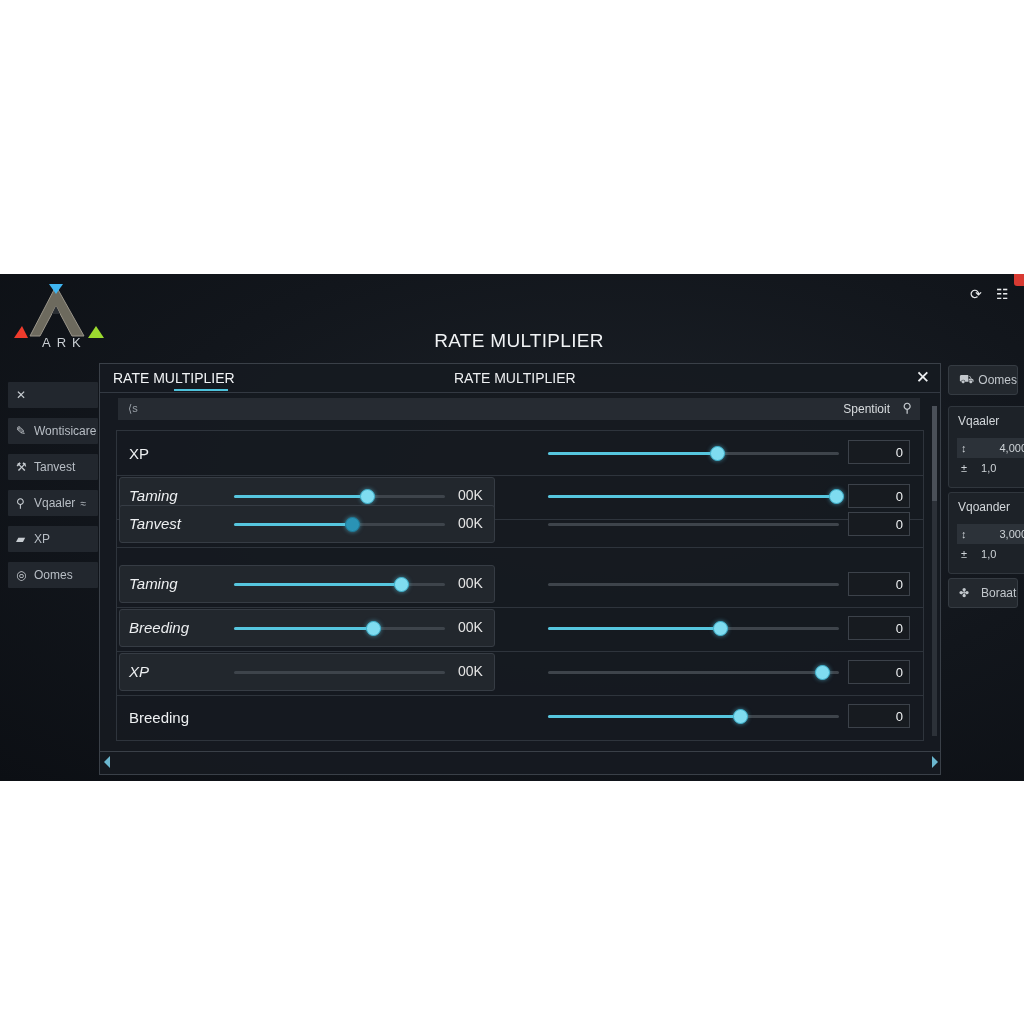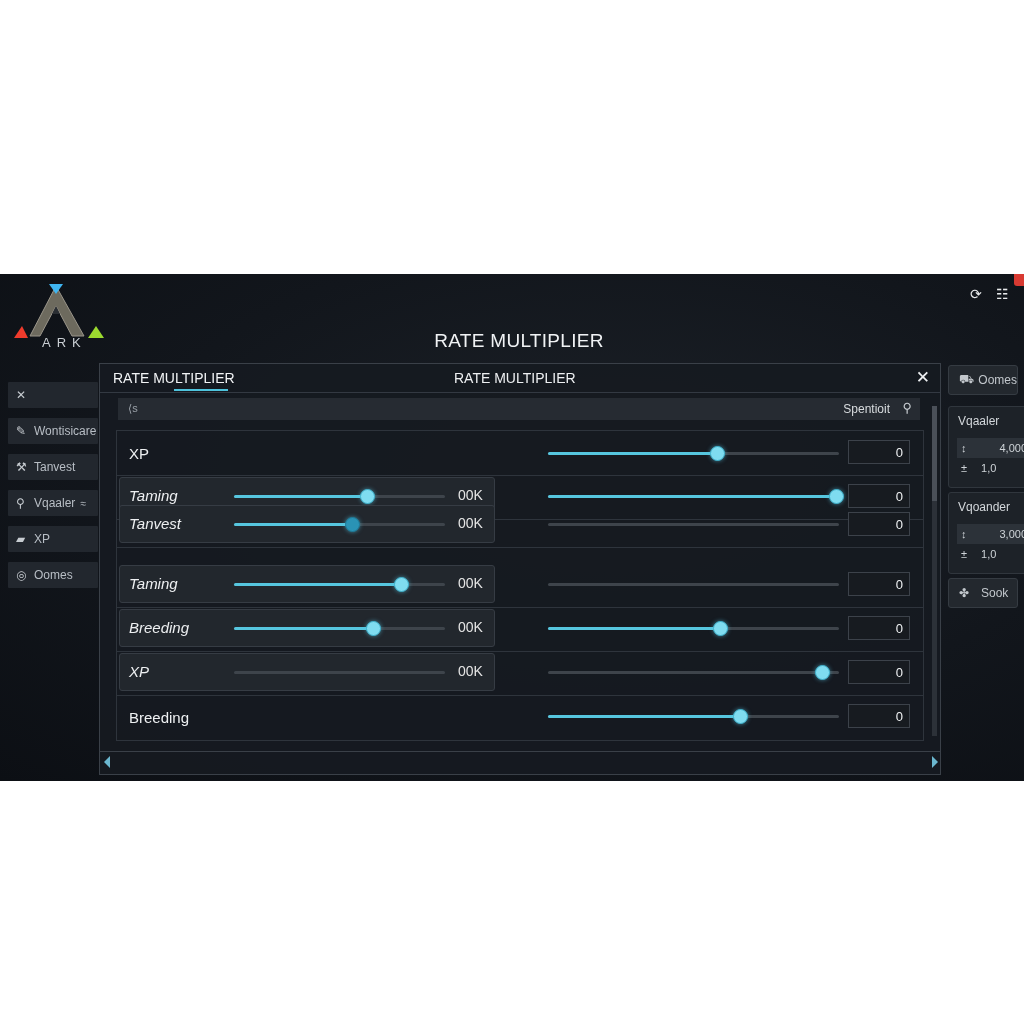--- a/index.html
+++ b/index.html
@@ -252,16 +252,16 @@
       </div>
       <div class="rc-row">
         <span>±</span>
         <span>1,0</span>
       </div>
     </div>
   </div>
   <div class="rp" style="top:304px;">
     <div class="rbtn">
       <span class="ic">✤</span>
-      <span>Sook</span>
+      <span>Boraat</span>
     </div>
   </div>
 </div>
 
 </body></html>

